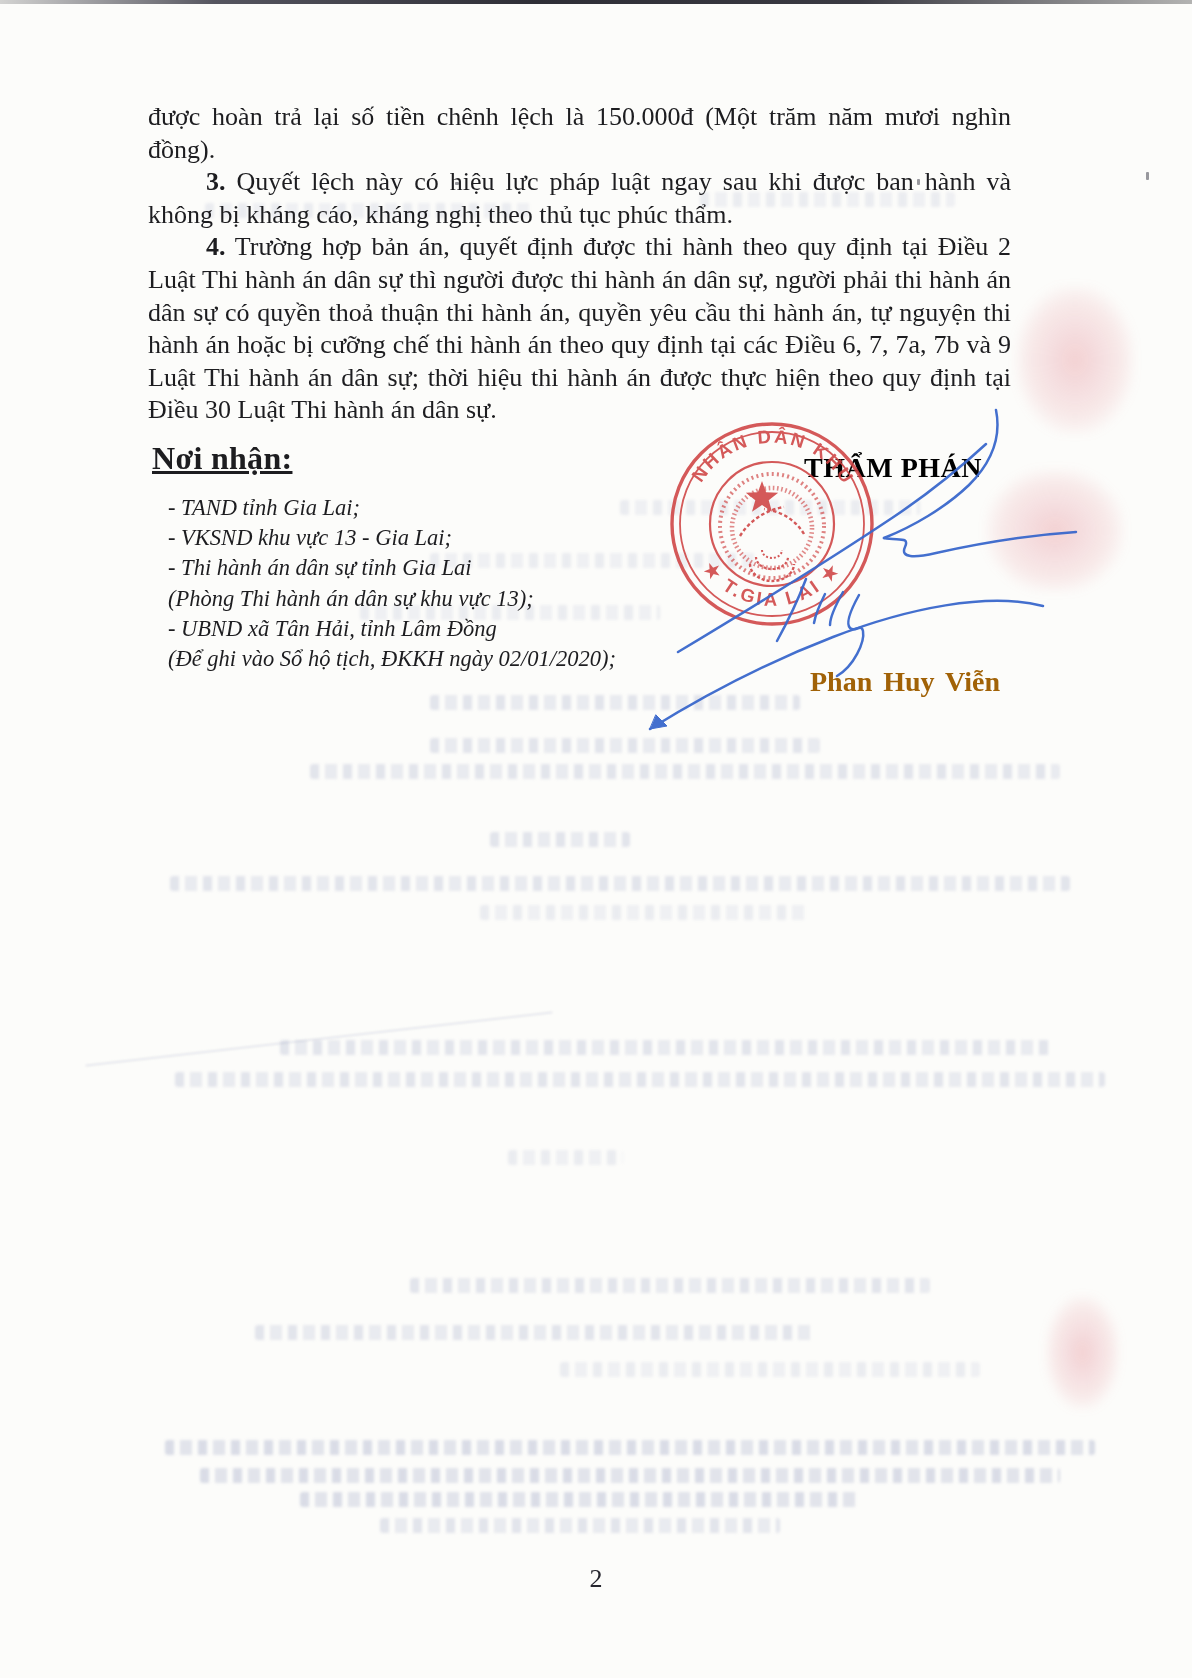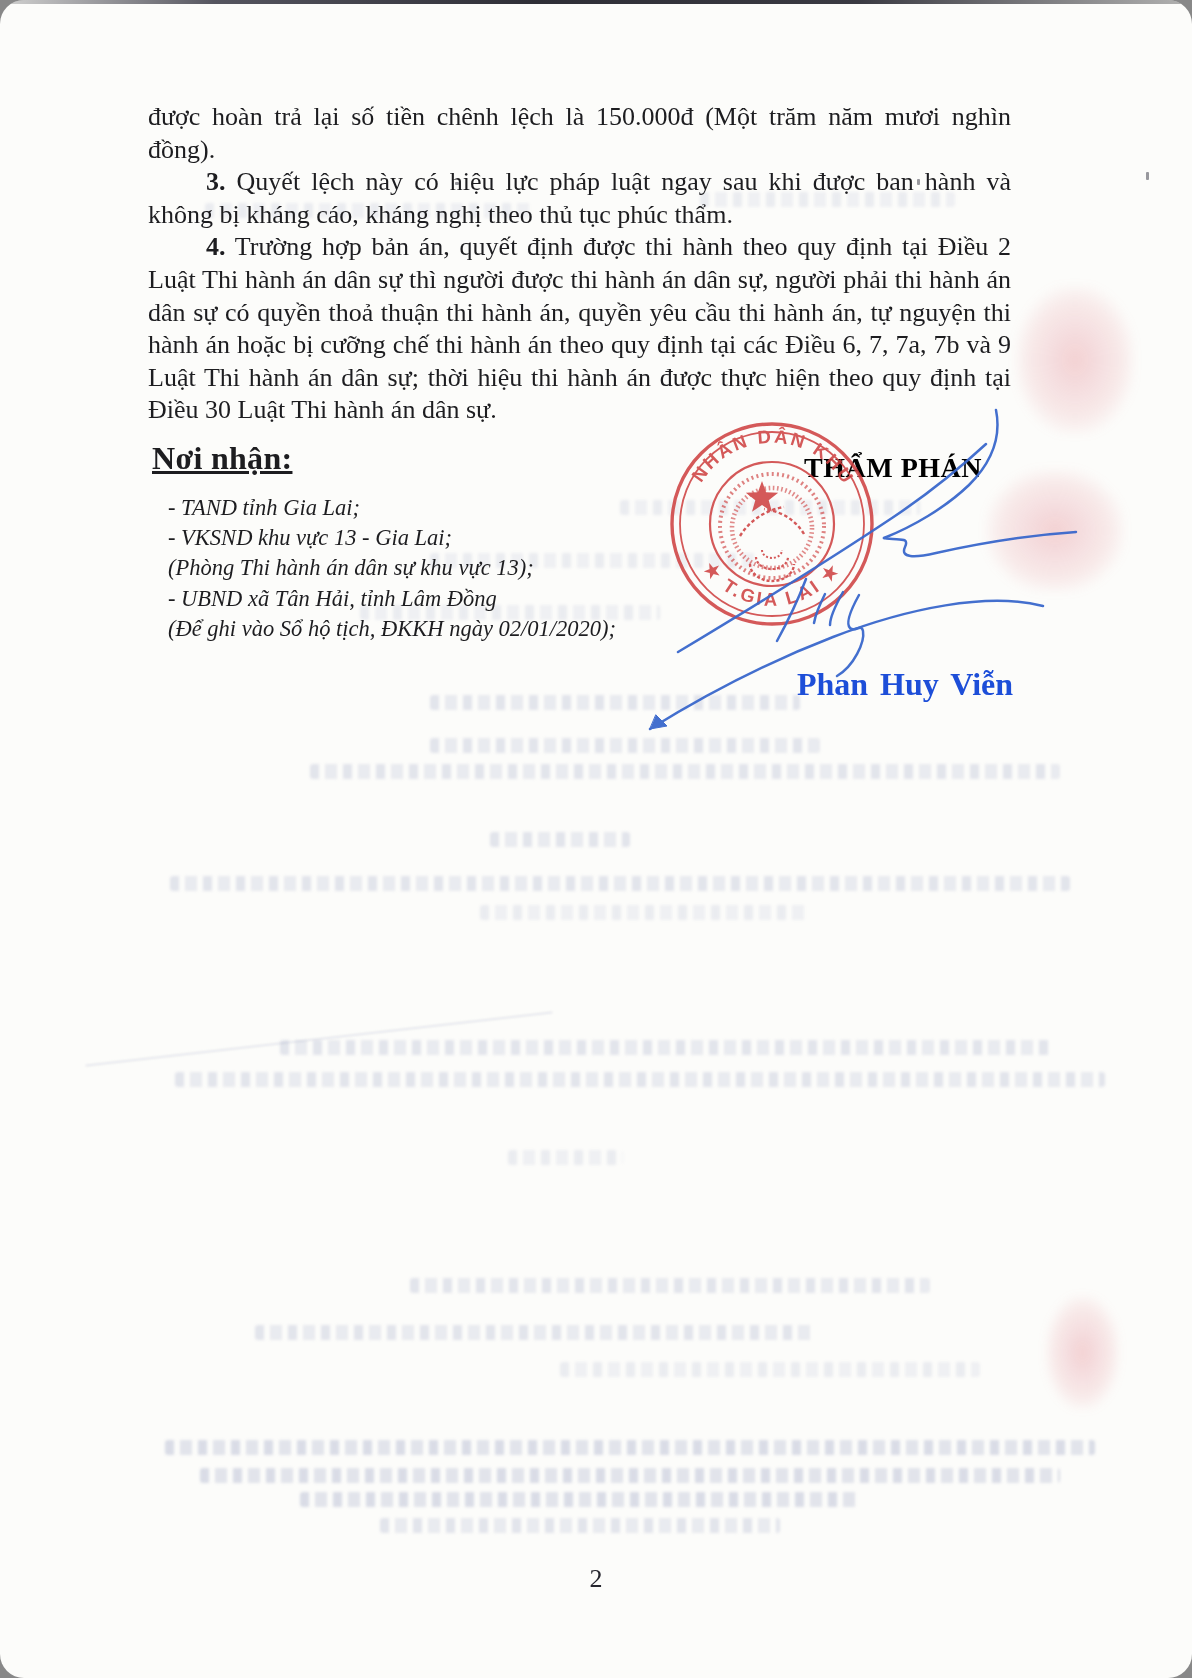--- a/index.html
+++ b/index.html
@@ -1,20 +1,20 @@
 <!DOCTYPE html>
 <html><head>
 <meta charset="utf-8">
 <style>
   * { box-sizing: border-box; }
   html,body { margin:0; padding:0; background:#888; }
   .page {
     position:relative; width:1192px; height:1678px; margin:0 auto;
     background:#fcfcfa; overflow:hidden;
-    font-family:"Liberation Serif","DejaVu Serif",serif; color:#1d1d20;border-radius:24px;
+    font-family:"Liberation Serif","DejaVu Serif",serif; color:#1d1d20;
   }
   .top-edge {
     position:absolute; top:0; left:0; width:1192px; height:4px;
     background:linear-gradient(90deg, rgba(90,90,90,.25) 0%, #55555f 18%, #2e2e36 45%, #3a3a42 72%, rgba(90,90,90,.45) 100%);
   }
   
   .bodytext {
     position:absolute; left:148px; top:101px; width:863px;
     font-size:26px; line-height:32.6px; text-align:justify;
   }
@@ -31,21 +31,21 @@
   .recipients li {
     font-style:italic; font-size:22.5px; line-height:30.2px; white-space:nowrap;
   }
   
   .judge-title {
     position:absolute; left:788px; top:452px; width:210px; text-align:center;
     font-size:28px; font-weight:bold; letter-spacing:.5px; color:#000000;
   }
   .judge-name {
     position:absolute; left:796px; top:666px; width:218px; text-align:center;
-    font-size:32px; font-weight:bold; word-spacing:4px; color:#1d4ed8;
+    font-size:28px; font-weight:bold; word-spacing:4px; color:#a16207;
   }
   .pageno {
     position:absolute; left:0; top:1564px; width:1192px; text-align:center;
     font-size:26px; color:#26262e;
   }
   
   .overlay { position:absolute; left:0; top:0; width:1192px; height:1678px; }
   
   .ghost {
     position:absolute; height:15px; filter:blur(1.6px); opacity:.5; border-radius:3px;
@@ -109,20 +109,21 @@
     <p class="continuation"><span class="lead"></span><span>được hoàn trả lại số tiền chênh lệch là 150.000đ (Một trăm năm mươi nghìn đồng).</span></p>
     <p><span class="lead">3.</span><span> Quyết lệch này có hiệu lực pháp luật ngay sau khi được ban hành và không bị kháng cáo, kháng nghị theo thủ tục phúc thẩm.</span></p>
     <p><span class="lead">4.</span><span> Trường hợp bản án, quyết định được thi hành theo quy định tại Điều 2 Luật Thi hành án dân sự thì người được thi hành án dân sự, người phải thi hành án dân sự có quyền thoả thuận thi hành án, quyền yêu cầu thi hành án, tự nguyện thi hành án hoặc bị cưỡng chế thi hành án theo quy định tại các Điều 6, 7, 7a, 7b và 9 Luật Thi hành án dân sự; thời hiệu thi hành án được thực hiện theo quy định tại Điều 30 Luật Thi hành án dân sự.</span></p>
   </div>
 
   <div class="recipients">
     <div class="rhead">Nơi nhận:</div>
     <ul>
       <li>- TAND tỉnh Gia Lai;</li>
       <li>- VKSND khu vực 13 - Gia Lai;</li>
+      <li>- Thi hành án dân sự tỉnh Gia Lai</li>
       <li>(Phòng Thi hành án dân sự khu vực 13);</li>
       <li>- UBND xã Tân Hải, tỉnh Lâm Đồng</li>
       <li>(Để ghi vào Sổ hộ tịch, ĐKKH ngày 02/01/2020);</li>
     </ul>
   </div>
 
   <div class="judge-title">THẨM PHÁN</div>
   <div class="judge-name">Phan Huy Viễn</div>
 
   <svg class="overlay" viewBox="0 0 1192 1678">

